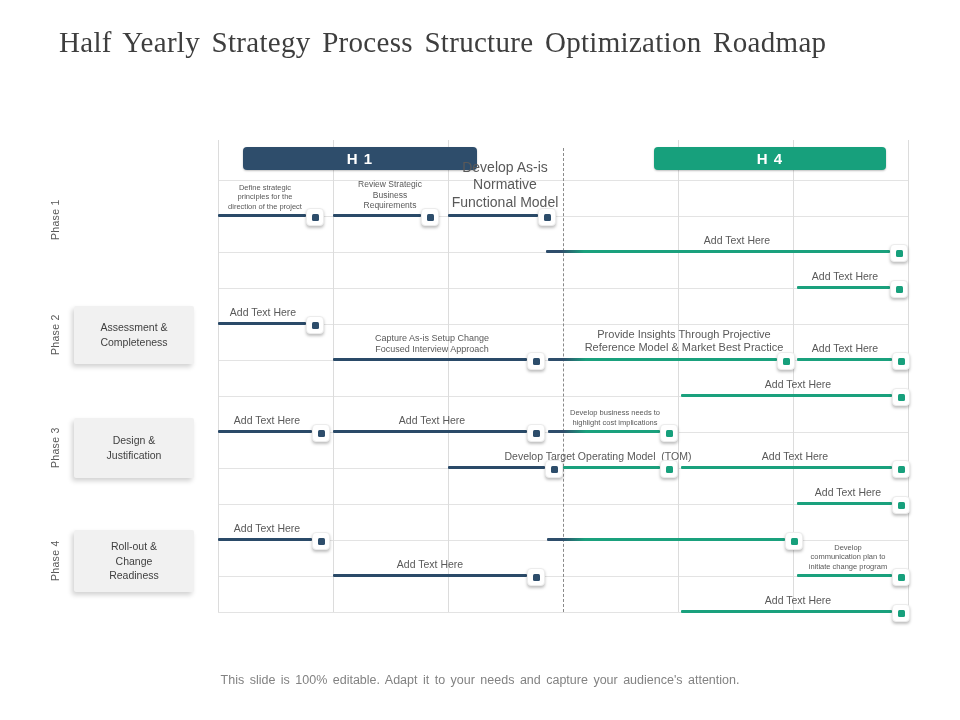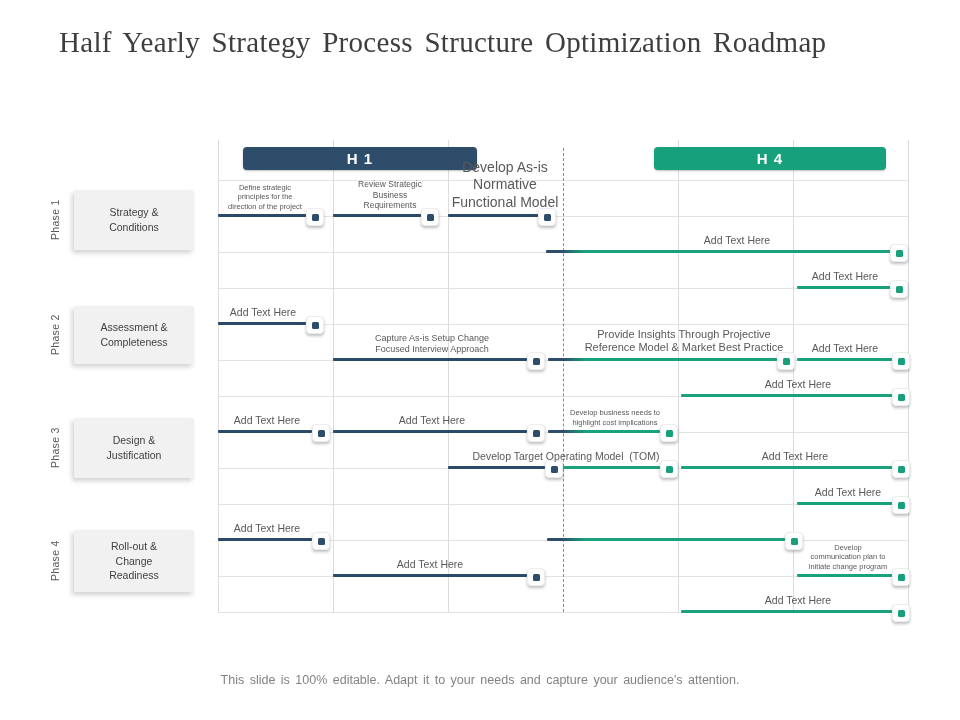--- a/index.html
+++ b/index.html
@@ -60,22 +60,20 @@
       <div class="gv" style="left: 678px;"></div>
       <div class="gv" style="left: 448px;"></div>
       <div class="gv" style="left: 333px;"></div>
       <div class="gv" style="left: 218px;"></div>
     <div class="separator"></div>
 
     <div class="pill h1">H 1</div>
     <div class="pill h2">H 4</div>
 
     <div class="phase-side" style="top:190px;height:60px;">Phase 1</div>
-    <div class="phase-box" style="top:190px;height:60px;">Strategy &amp;
-Conditions</div>
 
     <div class="phase-side" style="top:306px;height:58px;">Phase 2</div>
     <div class="phase-box" style="top:306px;height:58px;">Assessment &amp;
 Completeness</div>
 
     <div class="phase-side" style="top:418px;height:60px;">Phase 3</div>
     <div class="phase-box" style="top:418px;height:60px;">Design &amp;
 Justification</div>
 
     <div class="phase-side" style="top:530px;height:62px;">Phase 4</div>
@@ -153,21 +151,21 @@
       <div class="task-line gradient" style="left: 548px; top: 430px; width: 112px;"></div>
       <div class="marker" style="left: 660px; top: 424px;">
         <div class="dot green"></div>
       </div>
       <div class="task-label" style="left: 615px; font-size: 7.5px; bottom: 293px;">Develop business needs to
 highlight cost implications</div>
       <div class="task-line navy" style="left: 448px; top: 466px; width: 97px;"></div>
       <div class="marker" style="left: 545px; top: 460px;">
         <div class="dot navy"></div>
       </div>
-      <div class="task-label" style="left: 566px; font-size: 10.5px; bottom: 257px;">Develop Target Operating Model  (TOM)</div>
+      <div class="task-label" style="left: 598px; font-size: 10.5px; bottom: 257px;">Develop Target Operating Model  (TOM)</div>
       <div class="task-line green" style="left: 563px; top: 466px; width: 97px;"></div>
       <div class="marker" style="left: 660px; top: 460px;">
         <div class="dot green"></div>
       </div>
       <div class="task-line green" style="left: 681px; top: 466px; width: 211px;"></div>
       <div class="marker" style="left: 892px; top: 460px;">
         <div class="dot green"></div>
       </div>
       <div class="task-label" style="left: 795px; font-size: 10.5px; bottom: 257px;">Add Text Here</div>
       <div class="task-line green" style="left: 797px; top: 502px; width: 95px;"></div>

